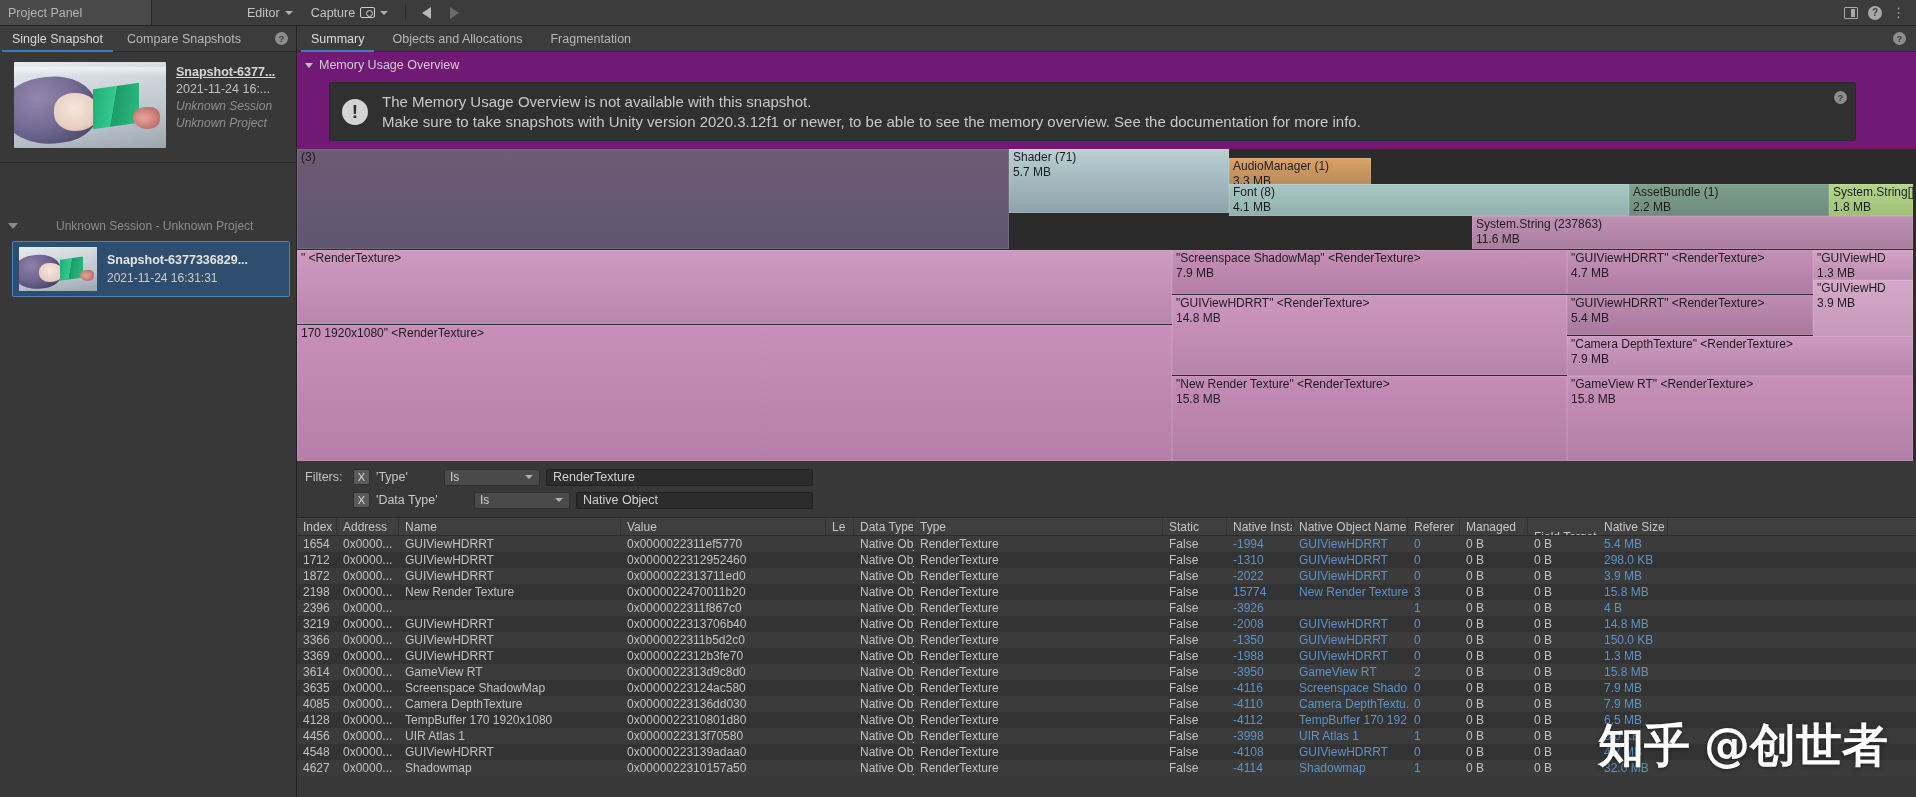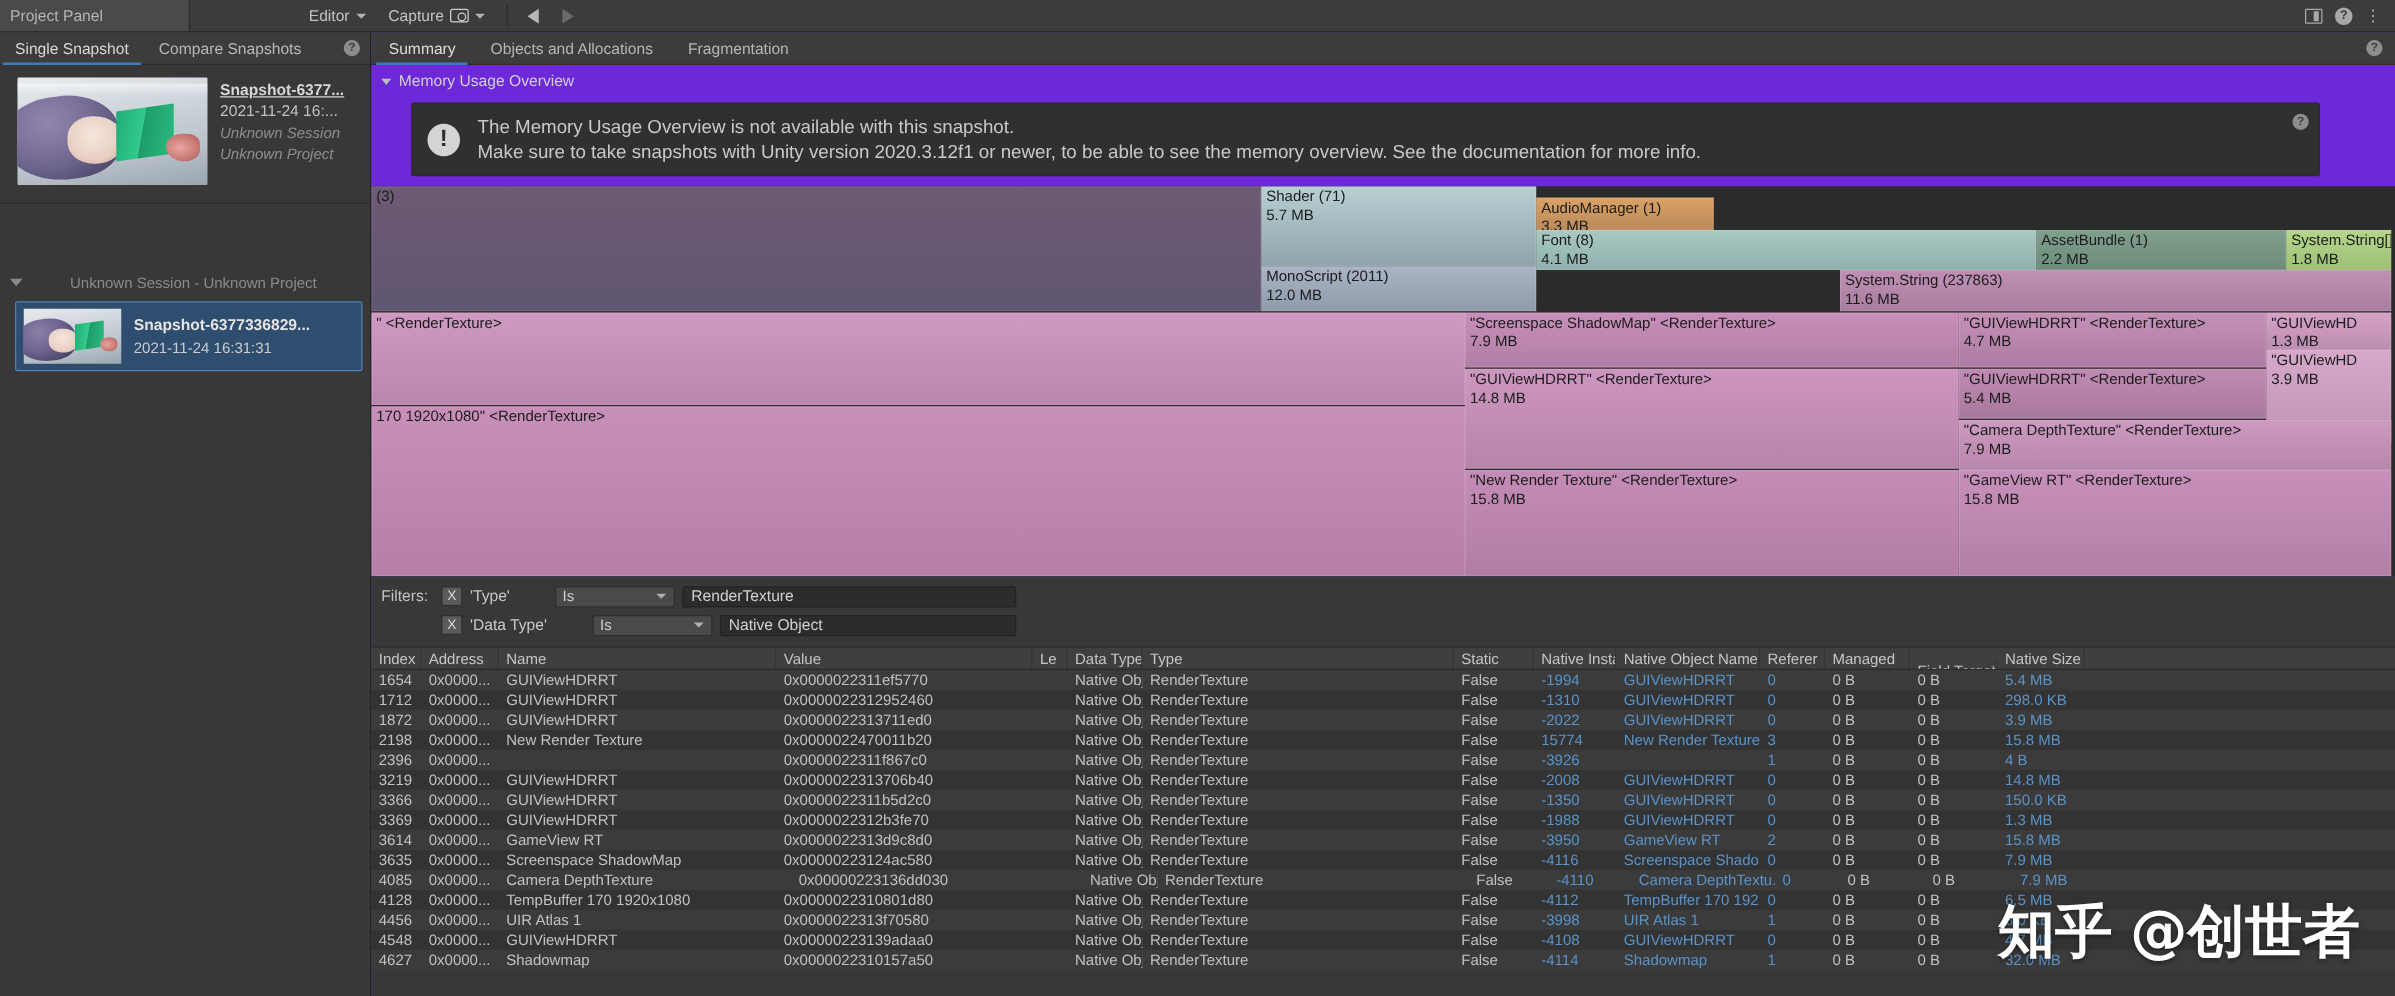--- a/index.html
+++ b/index.html
@@ -144,21 +144,21 @@
   .snap-row .thumb2 .fish {
     position: absolute; left: 78%; top: 52%; width: 18%; height: 26%;
     background: radial-gradient(ellipse at 40% 50%, #e8a6a0 0%, #c4726d 70%, #9c4f4c 100%);
     border-radius: 50% 40% 45% 55%;
   }
   .sr-text { display: flex; flex-direction: column; gap: 4px; }
   .sr-name { color: #e4e4e4; font-size: 12.5px; font-weight: bold; }
   .sr-date { color: #cdcdcd; font-size: 12px; }
 
   
-  .right-panel { flex: 1; display: flex; flex-direction: column; min-width: 0; background: #6d28d9; justify-content: center; }
+  .right-panel { flex: 1; display: flex; flex-direction: column; min-width: 0; background: #701a75; justify-content: center; }
   .rp-tabs { height: 26px; display: flex; align-items: center; background: #3c3c3c; border-bottom: 1px solid #2b2b2b; }
   .rp-tab { padding: 0 14px; height: 26px; line-height: 26px; color: #b6b6b6; font-size: 12.5px; position: relative; }
   .rp-tab.active { color: #dedede; }
   .rp-tab.active::after { content:""; position:absolute; left:4px; right:4px; bottom:0; height:2px; background:#3e7bbd; }
   .rp-help { margin-left: auto; margin-right: 10px; }
 
   .mem-overview-header {
     display: flex; align-items: center; gap: 6px; padding: 6px 0 6px 8px; color: #cfcfcf; font-size: 12.5px;
   }
   .tri-down-sm { width: 0; height: 0; border-left: 4px solid transparent; border-right: 4px solid transparent; border-top: 5px solid #bdbdbd; }
@@ -342,23 +342,20 @@
           </div>
           <div class="tm-block" style="left: 932px; top: 35px; width: 400px; height: 32px; background: linear-gradient(rgb(169, 200, 196), rgb(143, 176, 172)); box-shadow: rgba(255, 255, 255, 0.1) 0px 0px 0px 1px inset;">
             <div class="tm-label"><span>Font (8)</span><span class="v">4.1 MB</span></div>
           </div>
           <div class="tm-block" style="left: 1332px; top: 35px; width: 200px; height: 32px; background: linear-gradient(rgb(127, 160, 140), rgb(109, 140, 122)); box-shadow: rgba(255, 255, 255, 0.1) 0px 0px 0px 1px inset;">
             <div class="tm-label"><span>AssetBundle (1)</span><span class="v">2.2 MB</span></div>
           </div>
           <div class="tm-block" style="left: 1532px; top: 35px; width: 84px; height: 32px; background: linear-gradient(rgb(181, 214, 138), rgb(158, 192, 119)); box-shadow: rgba(255, 255, 255, 0.1) 0px 0px 0px 1px inset;">
             <div class="tm-label"><span>System.String[] (1)</span><span class="v">1.8 MB</span></div>
           </div>
-          <div class="tm-block" style="left: 712px; top: 64px; width: 220px; height: 36px; background: linear-gradient(rgb(169, 180, 196), rgb(143, 154, 171)); box-shadow: rgba(255, 255, 255, 0.1) 0px 0px 0px 1px inset;">
-            <div class="tm-label"><span>MonoScript (2011)</span><span class="v">12.0 MB</span></div>
-          </div>
           <div class="tm-block" style="left: 1175px; top: 67px; width: 441px; height: 33px; background: linear-gradient(rgb(192, 144, 180), rgb(168, 125, 158)); box-shadow: rgba(255, 255, 255, 0.1) 0px 0px 0px 1px inset;">
             <div class="tm-label"><span>System.String (237863)</span><span class="v">11.6 MB</span></div>
           </div>
           <div class="tm-block" style="left: 0px; top: 101px; width: 875px; height: 74px; background: linear-gradient(rgb(207, 154, 193), rgb(187, 134, 174)); box-shadow: rgba(255, 255, 255, 0.1) 0px 0px 0px 1px inset;">
             <div class="tm-label"><span>" &lt;RenderTexture&gt;</span></div>
           </div>
           <div class="tm-block" style="left: 875px; top: 101px; width: 395px; height: 44px; background: linear-gradient(rgb(199, 143, 186), rgb(178, 126, 165)); box-shadow: rgba(255, 255, 255, 0.1) 0px 0px 0px 1px inset;">
             <div class="tm-label"><span>"Screenspace ShadowMap" &lt;RenderTexture&gt;</span><span class="v">7.9 MB</span></div>
           </div>
           <div class="tm-block" style="left: 1270px; top: 101px; width: 246px; height: 44px; background: linear-gradient(rgb(196, 144, 184), rgb(173, 124, 162)); box-shadow: rgba(255, 255, 255, 0.1) 0px 0px 0px 1px inset;">
@@ -588,21 +585,21 @@
               <div class="td blue" style="width: 115px;">Screenspace Shado...</div>
               <div class="td blue" style="width: 52px;">0</div>
               <div class="td" style="width: 68px;">0 B</div>
               <div class="td" style="width: 70px;">0 B</div>
               <div class="td blue" style="width: 70px;">7.9 MB</div>
             </div>
             <div class="tr odd">
               <div class="td" style="width: 40px;">4085</div>
               <div class="td" style="width: 62px;">0x0000...</div>
               <div class="td" style="width: 222px;">Camera DepthTexture</div>
-              <div class="td" style="width: 205px; margin-left: 12px;">0x00000223136dd030</div>
+              <div class="td" style="width: 205px;">0x00000223136dd030</div>
               <div class="td" style="width: 28px;"></div>
               <div class="td" style="width: 60px;">Native Obj...</div>
               <div class="td" style="width: 249px;">RenderTexture</div>
               <div class="td" style="width: 64px;">False</div>
               <div class="td blue" style="width: 66px;">-4110</div>
               <div class="td blue" style="width: 115px;">Camera DepthTextu...</div>
               <div class="td blue" style="width: 52px;">0</div>
               <div class="td" style="width: 68px;">0 B</div>
               <div class="td" style="width: 70px;">0 B</div>
               <div class="td blue" style="width: 70px;">7.9 MB</div>

